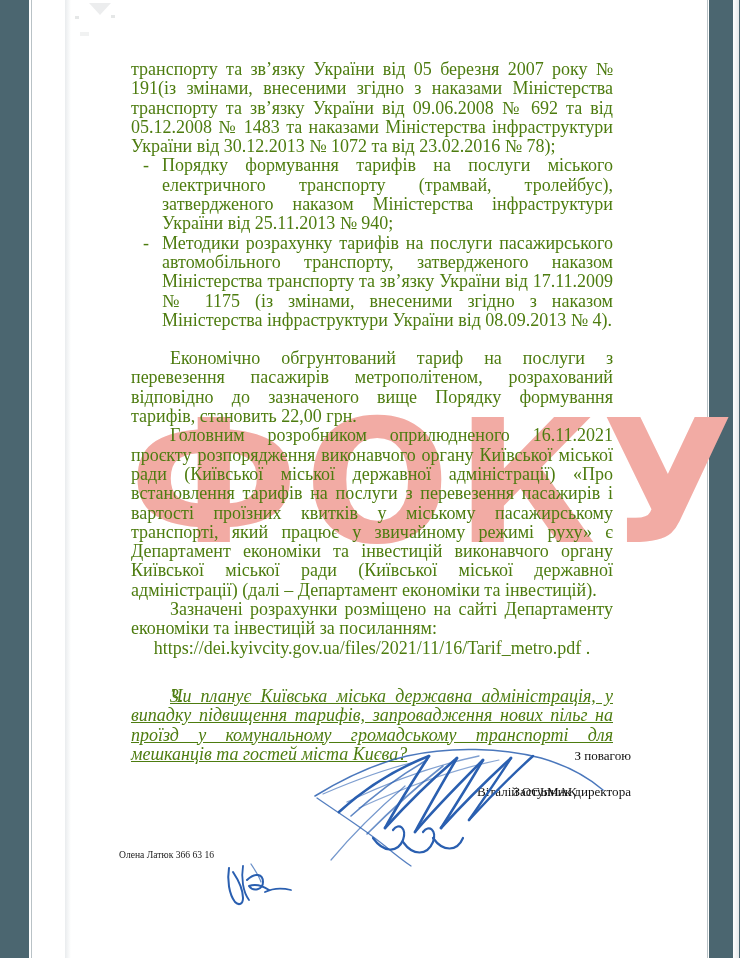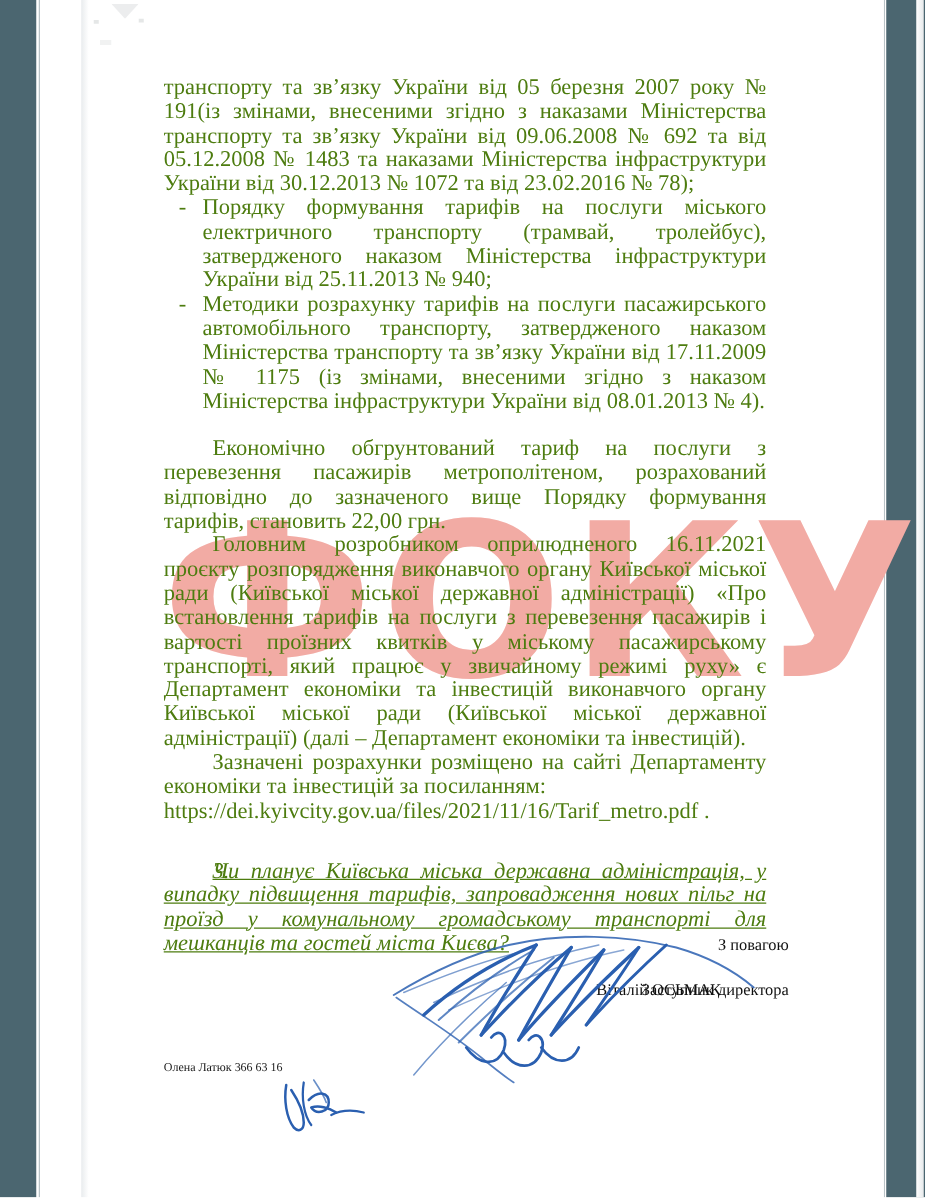--- a/index.html
+++ b/index.html
@@ -151,21 +151,21 @@
     text-align: right;
   }
   #sig-name {
     position: absolute;
     left: 346px;
     top: 0;
     white-space: nowrap;
   }
   #contact-line {
     position: absolute;
-    left: 98px;
+    left: 86px;
     top: 849px;
     font-size: 9.6px;
     color: #1a1a1a;
     z-index: 3;
     white-space: nowrap;
   }
 
   
   .ink {
     position: absolute;
@@ -201,33 +201,33 @@
 
       <p>транспорту та зв’язку України від 05 березня 2007 року № 191(із змінами, внесеними згідно з наказами Міністерства транспорту та зв’язку України від 09.06.2008 № 692 та від 05.12.2008 № 1483 та наказами Міністерства інфраструктури України від 30.12.2013 № 1072 та від 23.02.2016 № 78);</p>
 
       <ul class="dash-list">
         <li class="dash-item">
           <span class="dash">-</span>
           <span>Порядку формування тарифів на послуги міського електричного транспорту (трамвай, тролейбус), затвердженого наказом Міністерства інфраструктури України від 25.11.2013 № 940;</span>
         </li>
         <li class="dash-item">
           <span class="dash">-</span>
-          <span>Методики розрахунку тарифів на послуги пасажирського автомобільного транспорту, затвердженого наказом Міністерства транспорту та зв’язку України від 17.11.2009 № 1175 (із змінами, внесеними згідно з наказом Міністерства інфраструктури України від 08.01.2013 № 4).</span>
+          <span>Методики розрахунку тарифів на послуги пасажирського автомобільного транспорту, затвердженого наказом Міністерства транспорту та зв’язку України від 17.11.2009 № 1175 (із змінами, внесеними згідно з наказом Міністерства інфраструктури України від 08.09.2013 № 4).</span>
         </li>
       </ul>
 
       <div class="gap-md"></div>
 
       <p class="para-indent">Економічно обгрунтований тариф на послуги з перевезення пасажирів метрополітеном, розрахований відповідно до зазначеного вище Порядку формування тарифів, становить 22,00 грн.</p>
 
       <p class="para-indent">Головним розробником оприлюдненого 16.11.2021 проєкту розпорядження виконавчого органу Київської міської ради (Київської міської державної адміністрації) «Про встановлення тарифів на послуги з перевезення пасажирів і вартості проїзних квитків у міському пасажирському транспорті, який працює у звичайному режимі руху» є Департамент економіки та інвестицій виконавчого органу Київської міської ради (Київської міської державної адміністрації) (далі – Департамент економіки та інвестицій).</p>
 
       <p class="para-indent">Зазначені розрахунки розміщено на сайті Департаменту економіки та інвестицій за посиланням:</p>
 
-      <p style="text-align:left;">https://dei.kyivcity.gov.ua/files/2021/11/16/Tarif_metro.pdf .</p>
+      <p style="text-align:center;">https://dei.kyivcity.gov.ua/files/2021/11/16/Tarif_metro.pdf .</p>
 
       <div class="gap-lg"></div>
 
       <p class="italic-q"><span class="q-num">3.</span><span>Чи планує Київська міська державна адміністрація, у випадку підвищення тарифів, запровадження нових пільг на проїзд у комунальному громадському транспорті для мешканців та гостей міста Києва?</span></p>
 
       <div class="gap-lg"></div>
 
     </div>
 
     <div id="sig-block">

